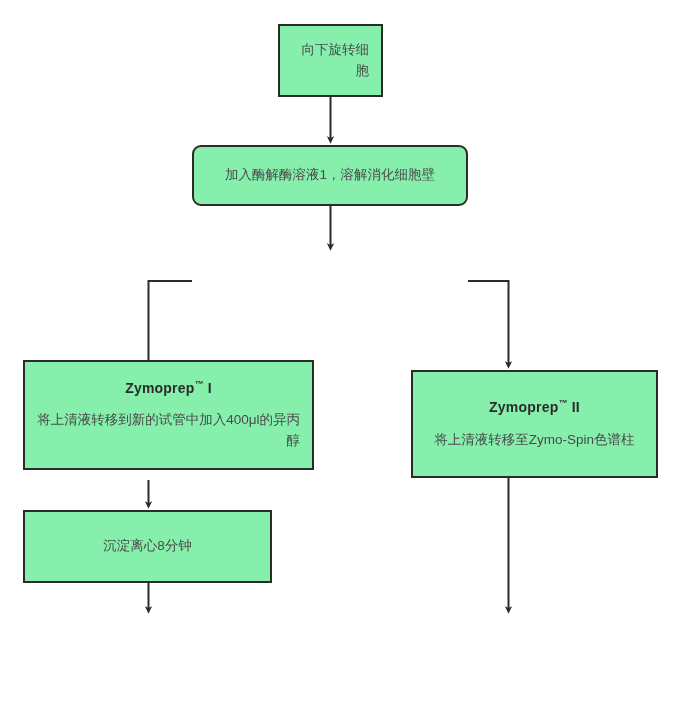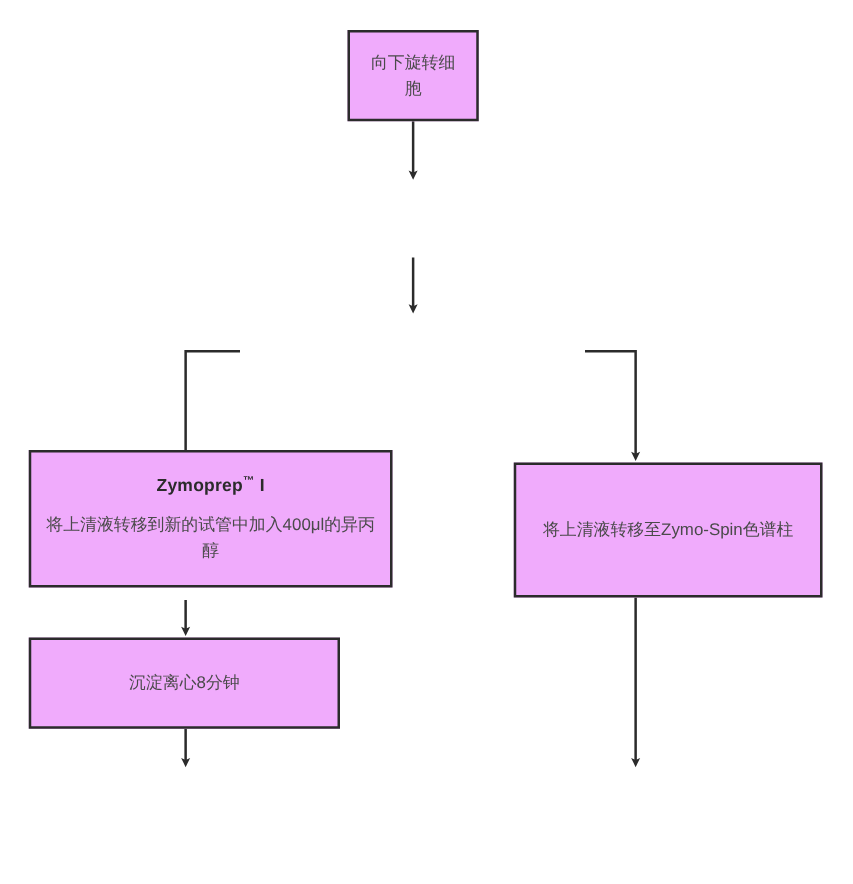--- a/index.html
+++ b/index.html
@@ -15,26 +15,26 @@
     position: relative;
     width: 682px;
     height: 707px;
     background: #ffffff;
     overflow: hidden;
   }
   .node {
     position: absolute;
     box-sizing: border-box;
     border: 2px solid #2b2b2b;
-    background: #f0abfc;
+    background: #86efac;
     display: flex;
     flex-direction: column;
     align-items: center;
     justify-content: center;
-    text-align: center;
+    text-align: right;
     color: #4a4a4a;
     font-size: 13.5px;
     line-height: 1.55;
     padding: 6px 12px;
   }
   .node.rounded {
     border-radius: 9px;
   }
   .node .title {
     font-weight: bold;
@@ -89,30 +89,36 @@
 
     <path d="M148.5,583 L148.5,610" stroke="#2b2b2b" stroke-width="2" fill="none" marker-end="url(#arrowhead)"></path>
 
     <path d="M508.5,478 L508.5,610" stroke="#2b2b2b" stroke-width="2" fill="none" marker-end="url(#arrowhead)"></path>
   </svg>
 
   <div class="node single" style="left:278px; top:24px; width:105px; height:73px;">
     <div class="body">向下旋转细胞</div>
   </div>
 
+  <div class="node rounded single" style="left:192px; top:145px; width:276px; height:61px;">
+    <div class="body">加入酶解酶溶液1，溶解消化细胞壁</div>
+  </div>
 
 
   <div class="node" style="left:23px; top:360px; width:291px; height:110px;">
     <div class="title">
       <span>Zymoprep</span><sup>™</sup><span> I</span>
     </div>
     <div class="body">将上清液转移到新的试管中加入400μl的异丙醇</div>
   </div>
 
   <div class="node" style="left:411px; top:370px; width:247px; height:108px;">
+    <div class="title">
+      <span>Zymoprep</span><sup>™</sup><span> II</span>
+    </div>
     <div class="body">将上清液转移至Zymo-Spin色谱柱</div>
   </div>
 
   <div class="node single" style="left:23px; top:510px; width:249px; height:73px;">
     <div class="body">沉淀离心8分钟</div>
   </div>
 
 
 
 </div>

